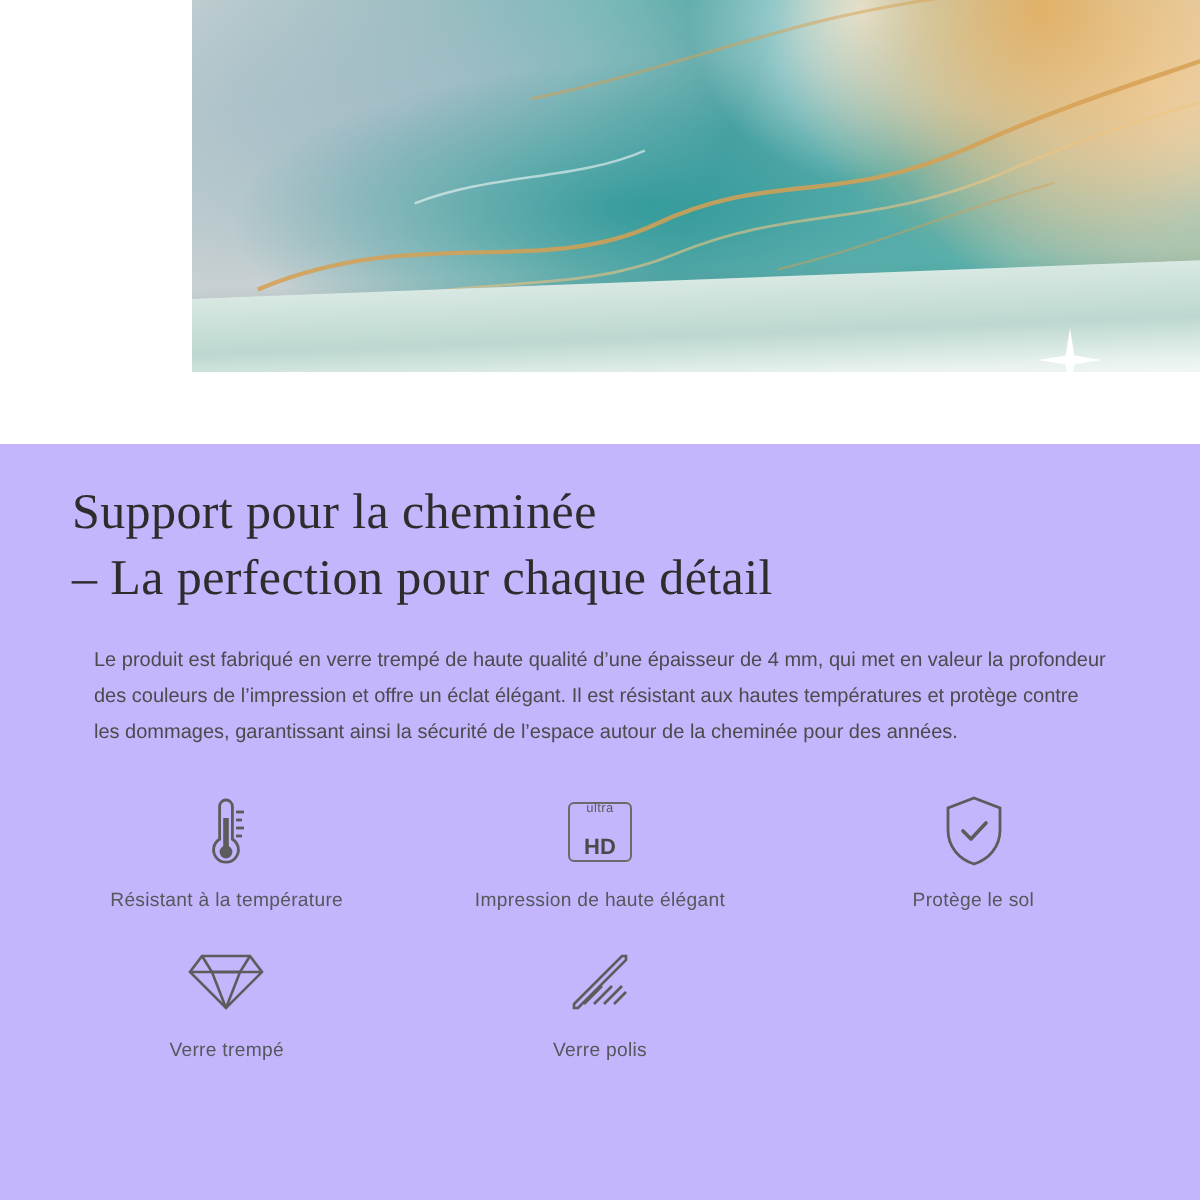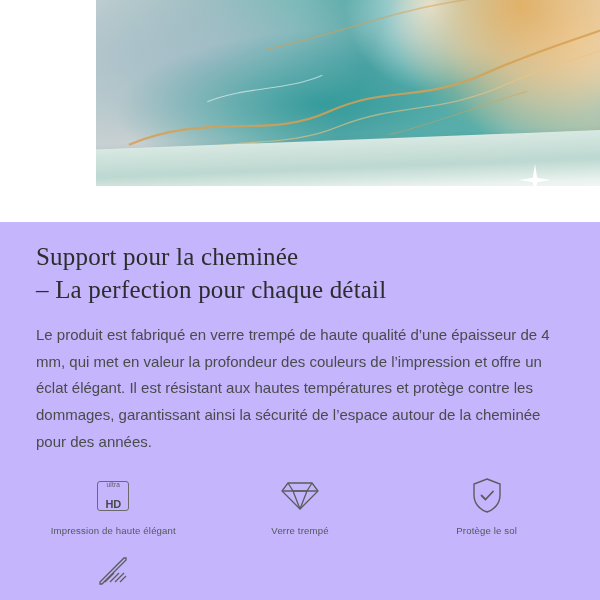--- a/index.html
+++ b/index.html
@@ -107,24 +107,24 @@
     color: #2d2d2d;
     font-weight: 400;
     margin: 0 0 16px 0;
     letter-spacing: 0.2px;
   }
   .headline .line2 {
     display: block;
   }
   .body-copy {
     font-family: "Liberation Sans", sans-serif;
-    font-size: 15px;
+    font-size: 10px;
     line-height: 1.78;
     color: #4b4b4b;
-    margin: 0;
+    margin: 11px;
     max-width: 520px;
   }
 
   
   .features {
     margin-top: 18px;
     padding: 0 20px;
     display: grid;
     grid-template-columns: repeat(3, 1fr);
     grid-row-gap: 12px;
@@ -201,56 +201,70 @@
   <div class="content">
     <h1 class="headline">
       <span>Support pour la cheminée</span>
       <span class="line2">– La perfection pour chaque détail</span>
     </h1>
     <p class="body-copy">Le produit est fabriqué en verre trempé de haute qualité d’une épaisseur de 4 mm, qui met en valeur la profondeur des couleurs de l’impression et offre un éclat élégant. Il est résistant aux hautes températures et protège contre les dommages, garantissant ainsi la sécurité de l’espace autour de la cheminée pour des années.</p>
   </div>
 
   <div class="features">
 
+    <div class="feature">
+      <div class="feature-icon">
+        <svg width="26" height="42" viewBox="0 0 26 42" fill="none" stroke="#5c5c5c" stroke-width="1.4">
+          <path d="M13 5 a3.2 3.2 0 0 1 3.2 3.2 v16.4 a6.2 6.2 0 1 1 -6.4 0 V8.2 A3.2 3.2 0 0 1 13 5 z"></path>
+          <circle cx="13" cy="31" r="3.2" fill="#5c5c5c" stroke="none"></circle>
+          <rect x="11.6" y="14" width="2.8" height="15" fill="#5c5c5c" stroke="none"></rect>
+          <line x1="18" y1="11" x2="22" y2="11"></line>
+          <line x1="18" y1="15" x2="21" y2="15"></line>
+          <line x1="18" y1="19" x2="22" y2="19"></line>
+          <line x1="18" y1="23" x2="21" y2="23"></line>
+        </svg>
+      </div>
+      <div class="feature-label">Résistant à la température</div>
+    </div>
 
     <div class="feature">
       <div class="feature-icon">
         <div class="hd-badge">
           <span class="u">ultra</span>
           <span class="hd">HD</span>
         </div>
       </div>
       <div class="feature-label">Impression de haute élégant</div>
+    </div>
+
+    <div class="feature">
+      <div class="feature-icon">
+        <svg width="34" height="40" viewBox="0 0 34 40" fill="none" stroke="#5c5c5c" stroke-width="1.4">
+          <path d="M17 3 L30 8 v11 c0 8.5 -5.6 14.6 -13 17 C9.6 33.6 4 27.5 4 19 V8 z"></path>
+          <path d="M11.5 19.5 L15.5 23.5 L23 15.5" stroke-width="1.8" stroke-linecap="round" stroke-linejoin="round"></path>
+        </svg>
+      </div>
+      <div class="feature-label">Protège le sol</div>
     </div>
 
     <div class="feature">
       <div class="feature-icon">
         <svg width="40" height="34" viewBox="0 0 40 34" fill="none" stroke="#5c5c5c" stroke-width="1.3">
           <path d="M8 4 H32 L38 12 L20 30 L2 12 Z"></path>
           <path d="M2 12 H38"></path>
           <path d="M8 4 L13 12 L20 30"></path>
           <path d="M32 4 L27 12 L20 30"></path>
           <path d="M13 12 H27"></path>
         </svg>
       </div>
       <div class="feature-label">Verre trempé</div>
     </div>
 
     <div class="feature">
       <div class="feature-icon">
-        <svg width="34" height="40" viewBox="0 0 34 40" fill="none" stroke="#5c5c5c" stroke-width="1.4">
-          <path d="M17 3 L30 8 v11 c0 8.5 -5.6 14.6 -13 17 C9.6 33.6 4 27.5 4 19 V8 z"></path>
-          <path d="M11.5 19.5 L15.5 23.5 L23 15.5" stroke-width="1.8" stroke-linecap="round" stroke-linejoin="round"></path>
-        </svg>
-      </div>
-      <div class="feature-label">Protège le sol</div>
-    </div>
-
-    <div class="feature">
-      <div class="feature-icon">
         <svg width="34" height="34" viewBox="0 0 34 34" fill="none" stroke="#5c5c5c" stroke-width="1.3">
           <path d="M4 28 L28 4 L30 4 L30 6 L6 30 L4 30 Z"></path>
           <line x1="9" y1="28" x2="18" y2="19"></line>
           <line x1="14" y1="28" x2="23" y2="19"></line>
           <line x1="19" y1="28" x2="28" y2="19"></line>
           <line x1="24" y1="28" x2="30" y2="22"></line>
         </svg>
       </div>
       <div class="feature-label">Verre polis</div>
     </div>

